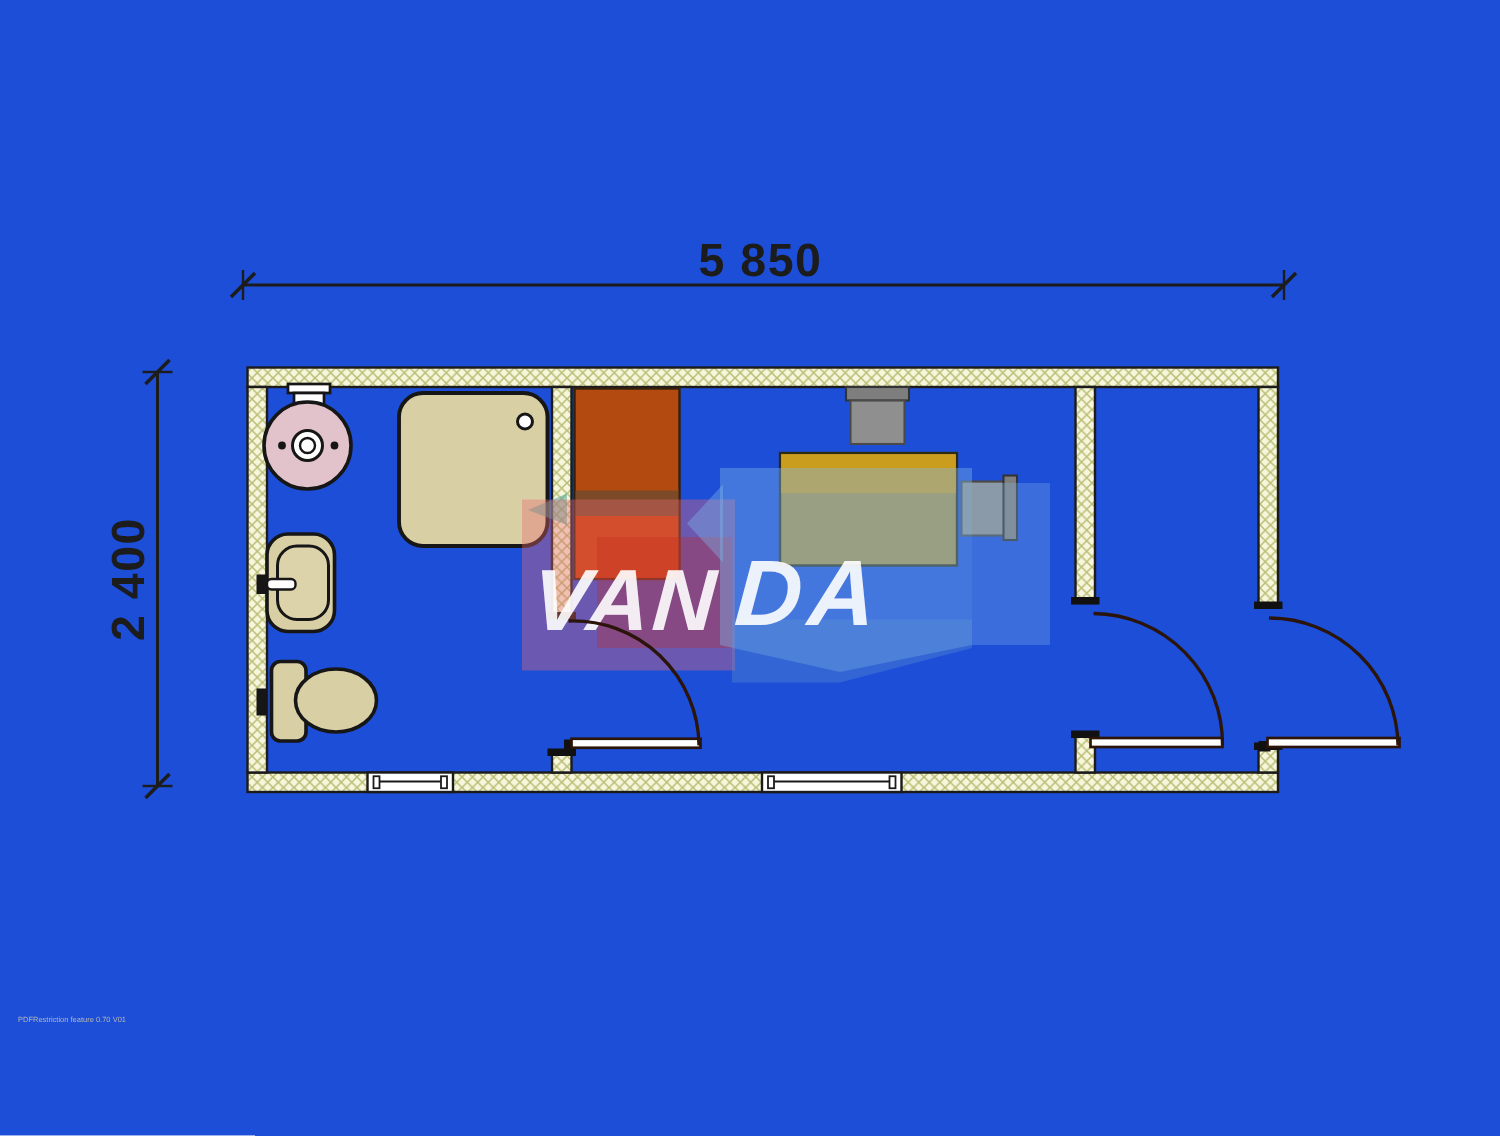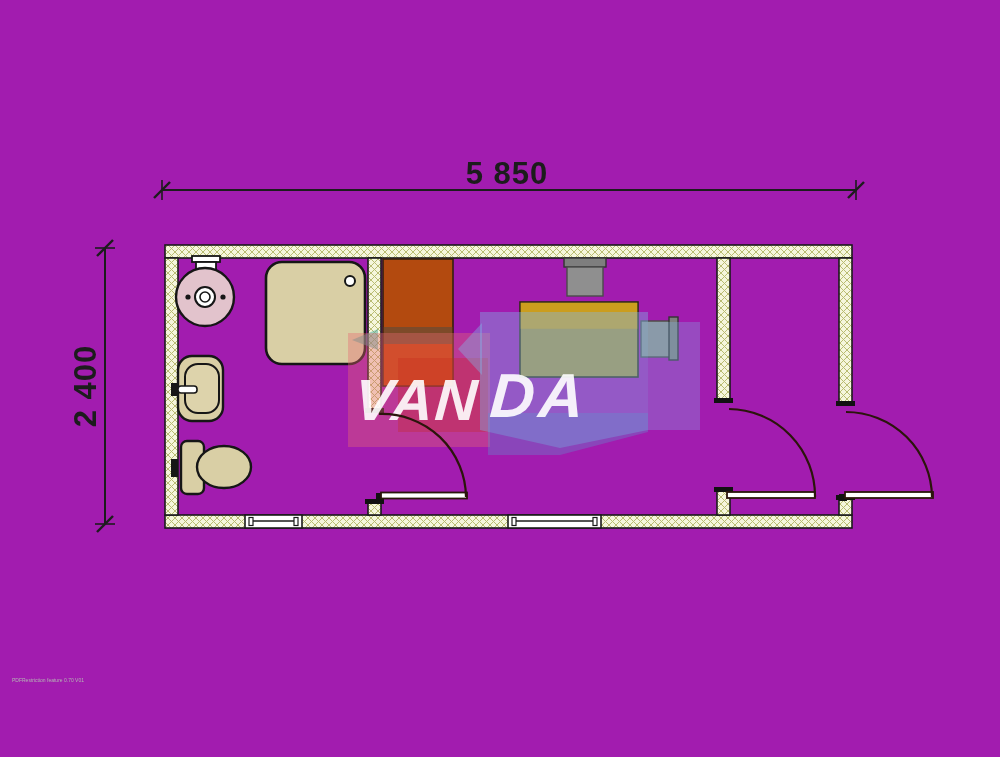--- a/index.html
+++ b/index.html
@@ -1,17 +1,17 @@
 <!DOCTYPE html>
 <html><head>
 <meta charset="utf-8">
 <style>
   html,body{margin:0;padding:0;background:#ffffff;}
   .canvas{
-    position:relative;width:1000px;height:757px;background:#a21caf;overflow:hidden;
+    position:relative;width:1000px;height:757px;background:#1d4ed8;overflow:hidden;
     font-family:"Liberation Sans", sans-serif;
   }
   svg text{font-family:"Liberation Sans", sans-serif;}
   .dim-text{font-size:31px;font-weight:600;fill:#1c1c1c;letter-spacing:1px;}
   .wm-text{font-weight:bold;font-style:italic;fill:rgba(255,255,255,0.9);}
   .fineprint{
     position:absolute;left:12px;top:677px;width:120px;
     font-size:5px;color:#b5b5b5;letter-spacing:0px;line-height:6px;
   }
 </style>

